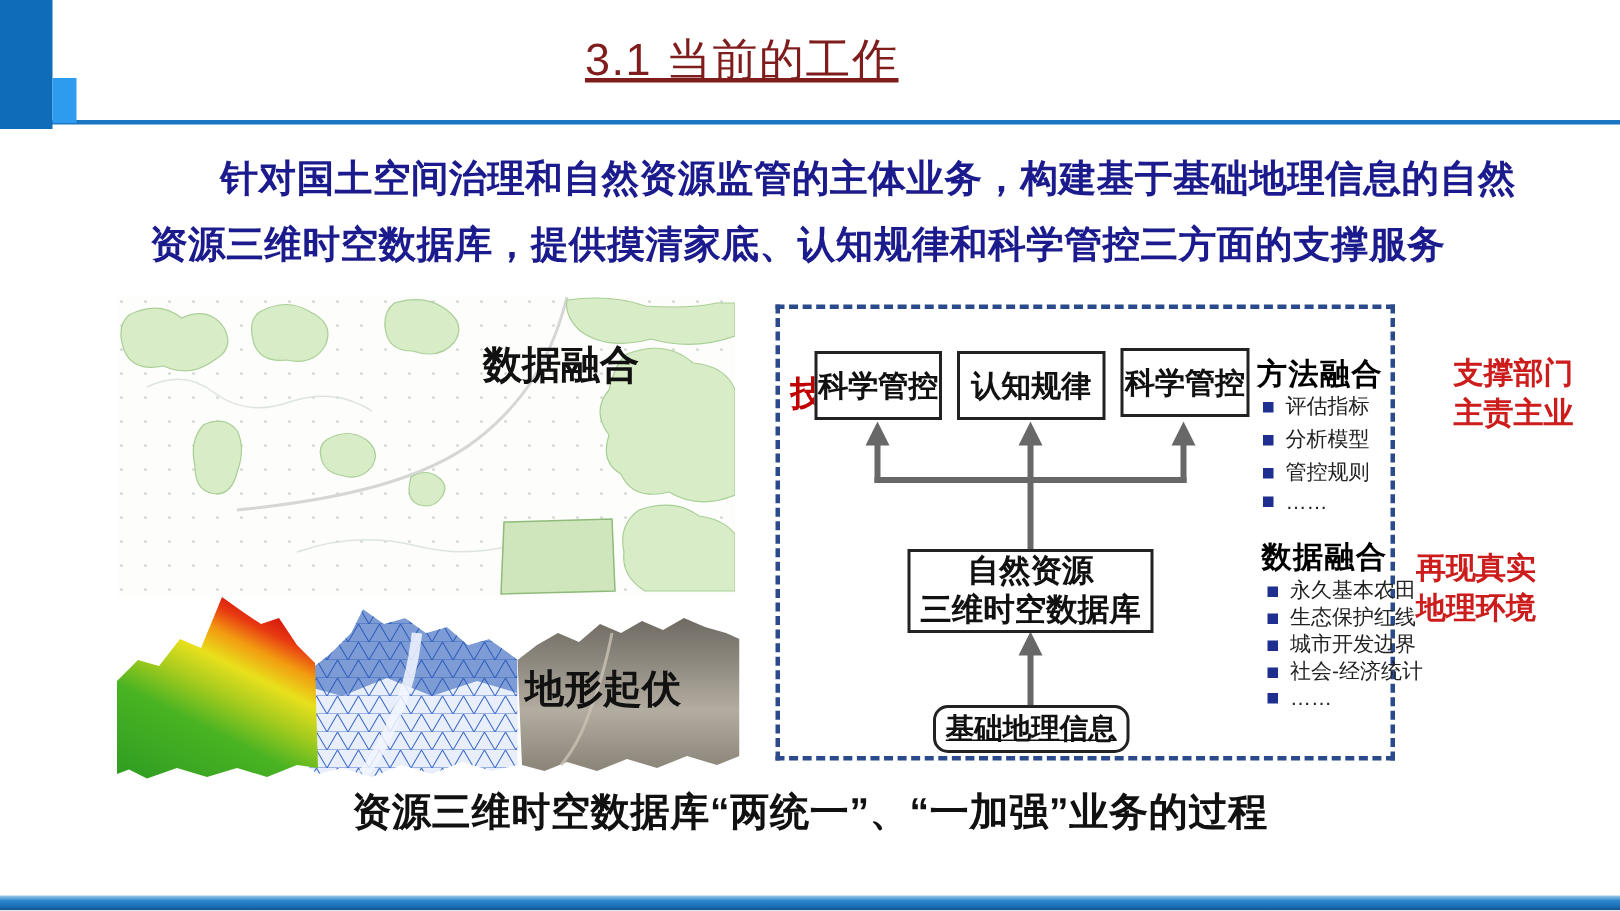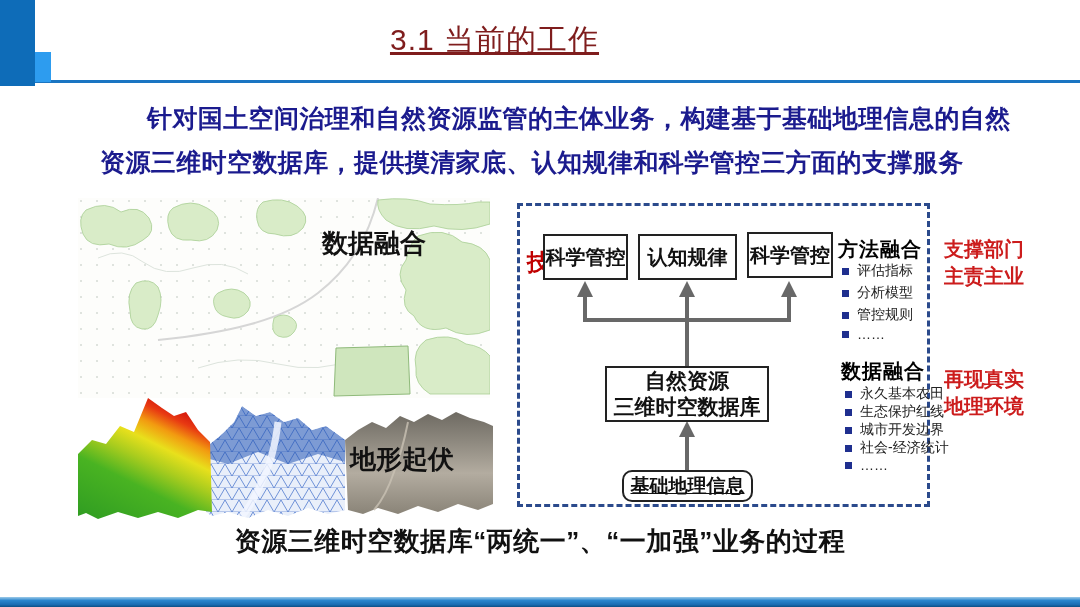--- a/index.html
+++ b/index.html
@@ -48,21 +48,21 @@
   .flow-arrows { position:absolute; left:517px; top:203px; width:413px; height:304px; }
   
   .fusion-group-title { position:absolute; font-size:20px; font-weight:bold; color:#000000; letter-spacing:1px; white-space:nowrap; }
   .method-title { left:838px; top:236px; }
   .data-title   { left:841px; top:358px; }
   .bullet-row { position:absolute; display:flex; align-items:center; white-space:nowrap; }
   .bullet-sq  { width:7px; height:7px; background:#1f2f8f; margin-right:8px; flex:0 0 auto; }
   .bullet-txt { font-size:14px; color:#222; font-weight:500; }
   
   .annotation { position:absolute; left:944px; font-size:20px; font-weight:bold; color:#cc1c1c; line-height:27px; white-space:nowrap; }
-  .annotation-top    { top:236px; }
+  .annotation-top    { top:236px;margin-left:25px; }
   .annotation-bottom { top:366px; }
   
   .caption {
     position:absolute; left:0; top:524px; width:1080px; text-align:center;
     font-size:26px; font-weight:bold; color:#111; letter-spacing:0.5px;
   }
   .footer-bar {
     position:absolute; left:0; bottom:0; width:1080px; height:10px;
     background:linear-gradient(180deg,#9ecbe9 0%,#2a85cd 35%,#1b6db3 75%,#0d4f85 100%);
   }

